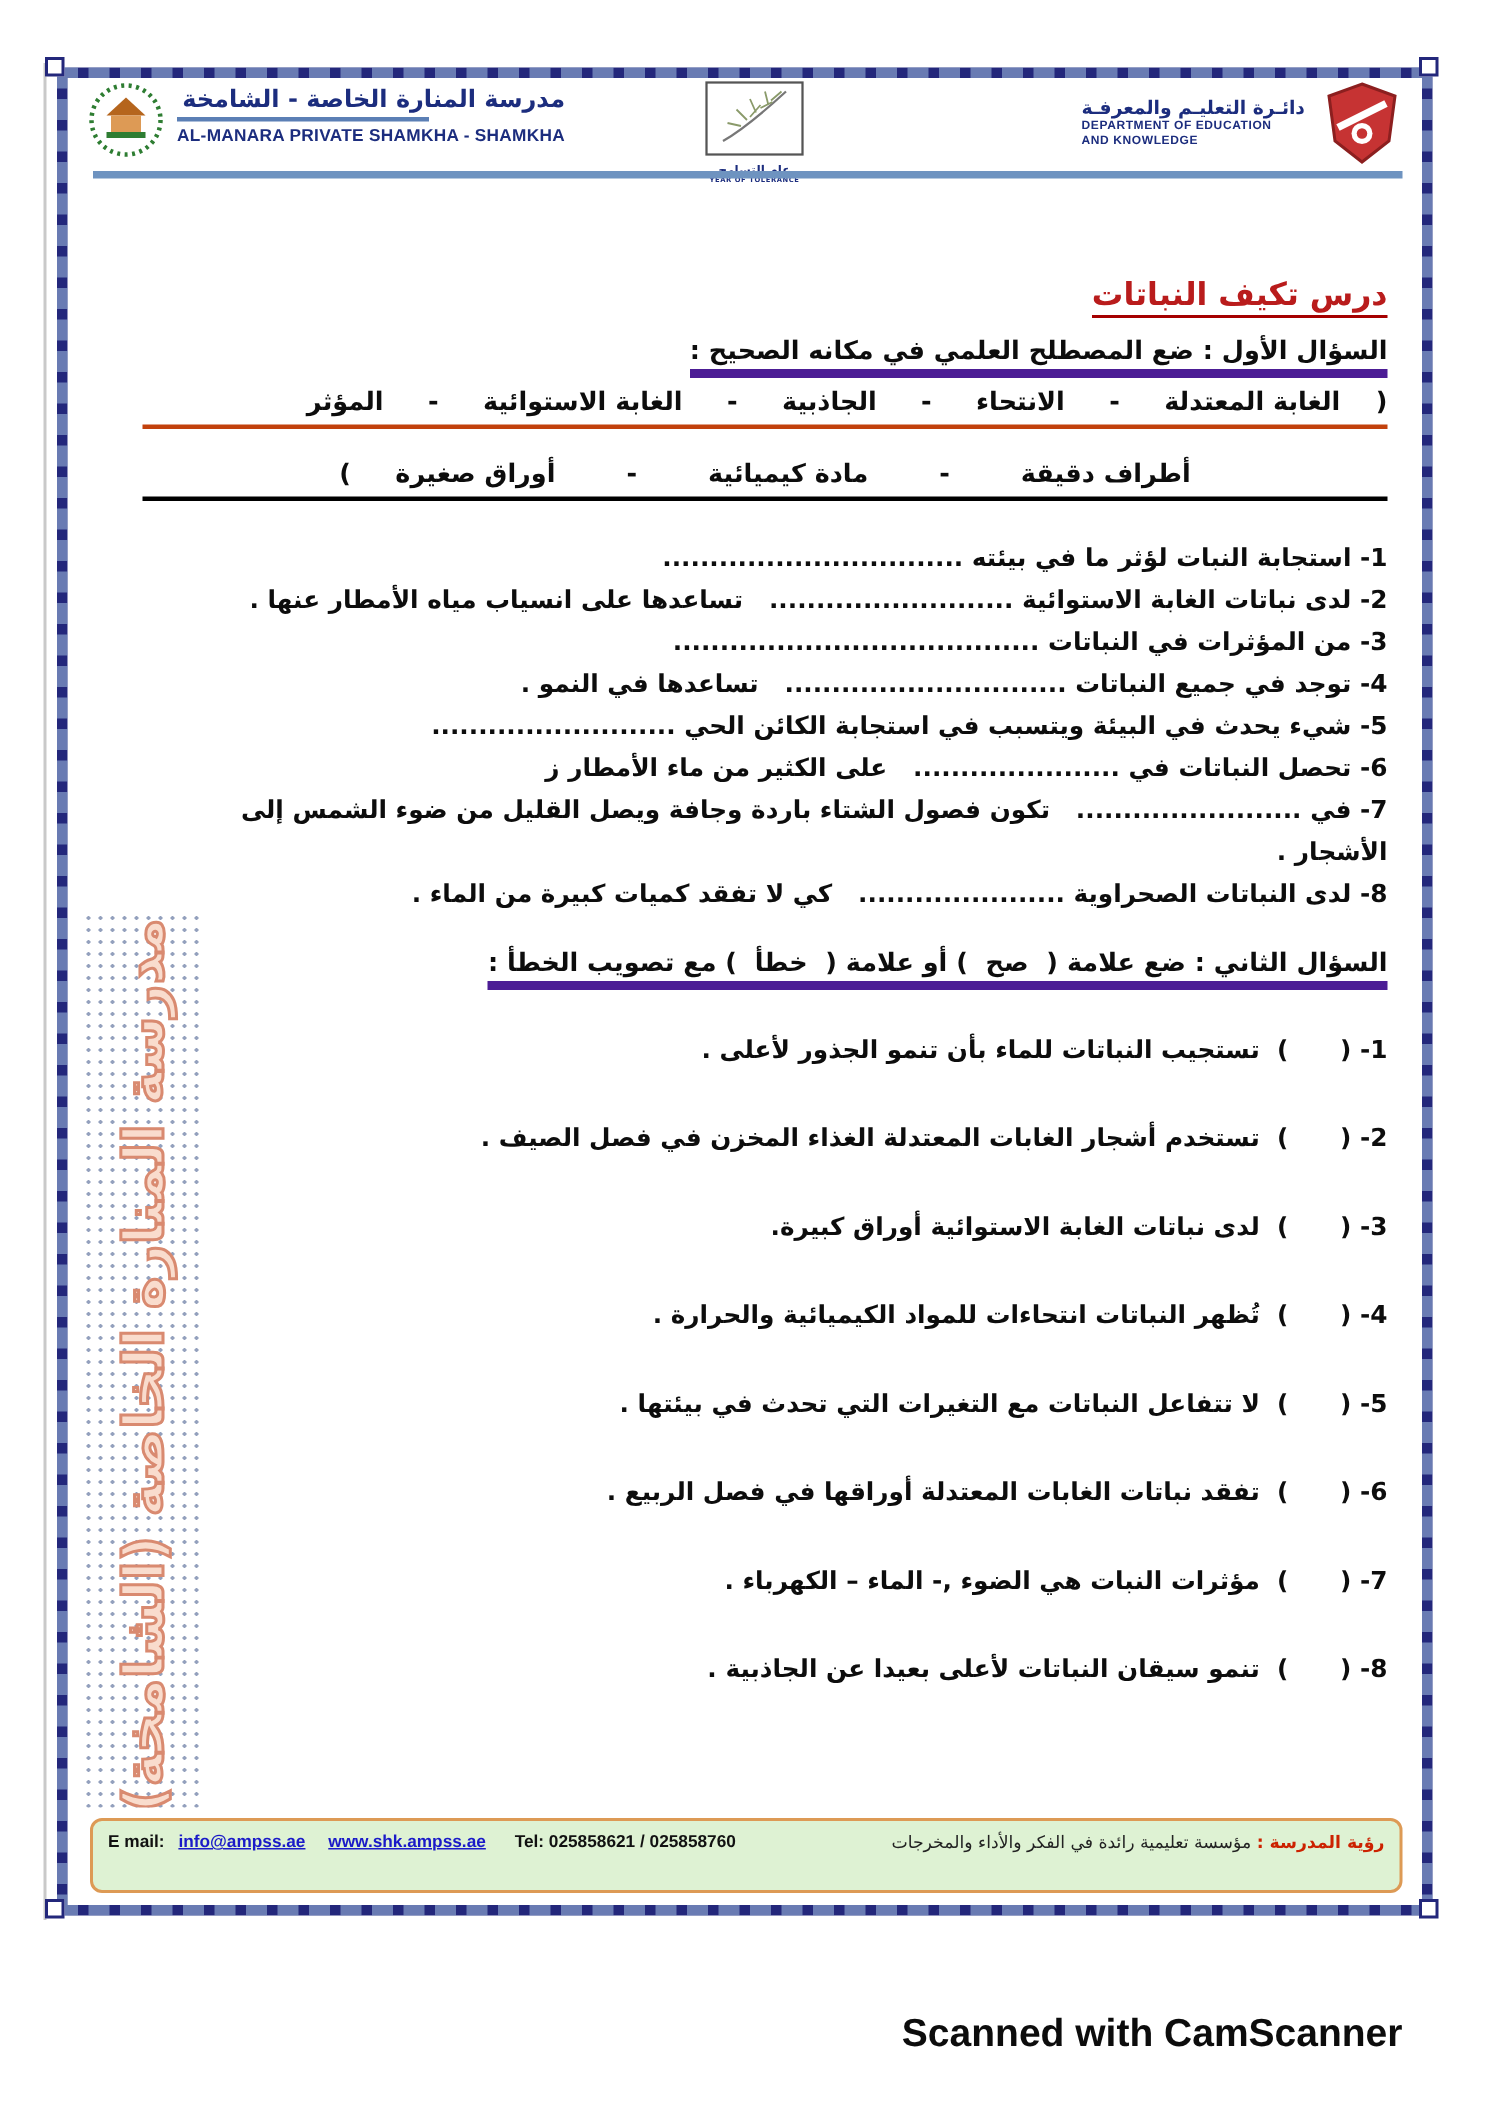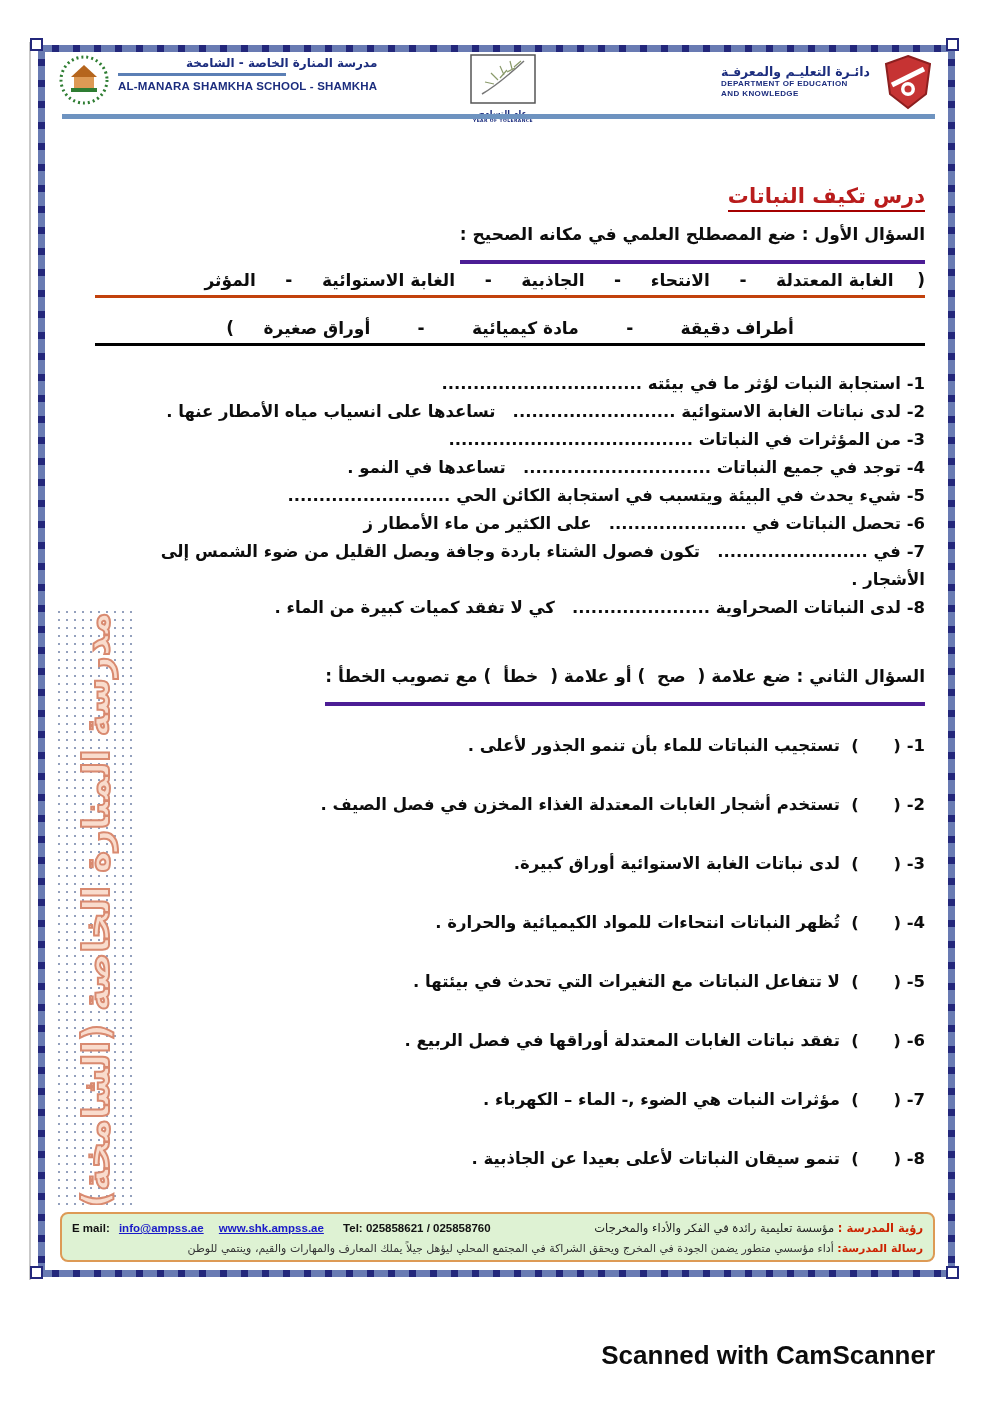--- a/index.html
+++ b/index.html
@@ -25,21 +25,21 @@
   }
   .corner.tl { left:30px;  top:38px; }
   .corner.tr { left:946px; top:38px; }
   .corner.bl { left:30px;  top:1266px; }
   .corner.br { left:946px; top:1266px; }
 
   
   .header { position:absolute; left:52px; top:54px; width:888px; height:60px; }
   .logo-school { position:absolute; left:6px; top:0; width:52px; height:52px; }
   .school-names { position:absolute; left:66px; top:2px; color:#1c2d7e; }
-  .school-name-ar { font-size:12px; font-weight:700; direction:rtl; }
+  .school-name-ar { font-size:16px; font-weight:700; direction:rtl; }
   .name-rule { width:168px; height:3px; background:#5b7fb5; margin:3px 0 4px; }
   .school-name-en { font-size:11.5px; font-weight:700; letter-spacing:.2px; font-family:"Liberation Sans","DejaVu Sans",sans-serif; }
   .tolerance { position:absolute; left:412px; top:0; width:78px; text-align:center; color:#1c2d7e; }
   .tolerance-ar { font-size:8px; font-weight:700; margin-top:1px; }
   .tolerance-en { font-size:4.5px; font-weight:700; letter-spacing:.4px; }
   .dept { position:absolute; right:70px; top:10px; text-align:left; color:#1c2d7e; }
   .dept-ar { font-size:12.5px; font-weight:700; direction:rtl; }
   .dept-en { font-size:8px; font-weight:700; letter-spacing:.4px; line-height:1.25; font-family:"Liberation Sans","DejaVu Sans",sans-serif; }
   .emblem { position:absolute; right:4px; top:0; width:56px; height:56px; }
   .header-divider { position:absolute; left:62px; top:114px; width:873px; height:5px; background:#6e93c0; }
@@ -47,29 +47,29 @@
   
   .content {
     position:absolute; right:67px; top:184px; width:830px;
     direction:rtl; text-align:right; color:#0d0d0d; font-weight:700;
   }
   .doc-title {
     display:inline-block; margin:0; color:#b91c1c; font-size:21px; font-weight:700;
     border-bottom:2px solid #a50000; padding-bottom:2px;
   }
   .q-head {
-    display:inline-block; font-size:17px; border-bottom:4px solid #4c1d95;
-    padding-bottom:16px; margin-top:12px; white-space:pre-wrap;
+    display:inline-block; font-size:17px; border-bottom:6px solid #4c1d95;
+    padding-bottom:2px; margin-top:12px; white-space:pre-wrap;
   }
   .bank { font-size:17px; white-space:pre-wrap; }
   .bank-row1 { border-bottom:3px solid #c2410c; padding:4px 0 5px; margin-top:2px; }
   .bank-row2 { border-bottom:3px solid #000; padding:20px 0 5px; text-align:center; }
   .fill-list { margin-top:24px; font-size:16.5px; line-height:28px; }
   .fill-item { white-space:pre-wrap; }
-  .q2-head { margin-top:44px; }
+  .q2-head { margin-top:22px; }
   .tf-list { margin-top:28px; font-size:16.5px; line-height:23px; }
   .tf-item { white-space:pre-wrap; margin-bottom:36px; }
 
   
   .side-band {
     position:absolute; left:55px; top:608px; width:82px; height:597px;
     background-color:#ffffff;
     background-image:radial-gradient(circle,#93a0bd 1.1px, transparent 1.4px);
     background-size:8px 8px; overflow:hidden;
   }
@@ -120,21 +120,21 @@
       <circle cx="26" cy="26" r="23" fill="#ffffff" stroke="#2e7d32" stroke-width="3" stroke-dasharray="2 3"></circle>
       <polygon points="26,11 39,23 13,23" fill="#b5651d"></polygon>
       <rect x="16" y="23" width="20" height="11" fill="#dd9a55"></rect>
       <rect x="13" y="34" width="26" height="4" fill="#2e7d32"></rect>
     </svg>
   </div>
 
   <div class="school-names">
     <div class="school-name-ar">مدرسة المنارة الخاصة - الشامخة</div>
     <div class="name-rule"></div>
-    <div class="school-name-en">AL-MANARA SHAMKHA SCHOOL - SHAMKHA</div>
+    <div class="school-name-en">AL-MANARA PRIVATE SHAMKHA - SHAMKHA</div>
   </div>
 
   <div class="tolerance">
     <svg viewBox="0 0 66 50" width="66" height="50">
       <rect x="1" y="1" width="64" height="48" fill="#ffffff" stroke="#555555" stroke-width="1.5"></rect>
       <path d="M12 40 C26 32 42 18 54 7" stroke="#777777" stroke-width="1.5" fill="none"></path>
       <path d="M30 24 l7 -8 M37 18 l8 -4 M44 13 l7 -6 M24 30 l-9 -2 M28 26 l-7 -7 M34 21 l-4 -9 M42 15 l-2 -8" stroke="#8a9a6a" stroke-width="1.2" fill="none"></path>
     </svg>
     <div class="tolerance-ar">عام التسامح</div>
     <div class="tolerance-en">YEAR OF TOLERANCE</div>
@@ -204,19 +204,15 @@
       <span>E mail:</span>
       <a href="#">info@ampss.ae</a>
       <a href="#">www.shk.ampss.ae</a>
       <span class="f-tel">Tel: 025858621 / 025858760</span>
     </span>
     <span class="f-ar">
       <span class="red-label">رؤية المدرسة :</span>
       <span>مؤسسة تعليمية رائدة في الفكر والأداء والمخرجات</span>
     </span>
   </div>
-  <div class="footer-row2">
-    <span class="red-label">رسالة المدرسة:</span>
-    <span>أداء مؤسسي متطور يضمن الجودة في المخرج ويحقق الشراكة في المجتمع المحلي ليؤهل جيلاً يملك المعارف والمهارات والقيم، وينتمي للوطن</span>
-  </div>
 </div>
 
 <div class="credit">Scanned with CamScanner</div>
 
 </body></html>

